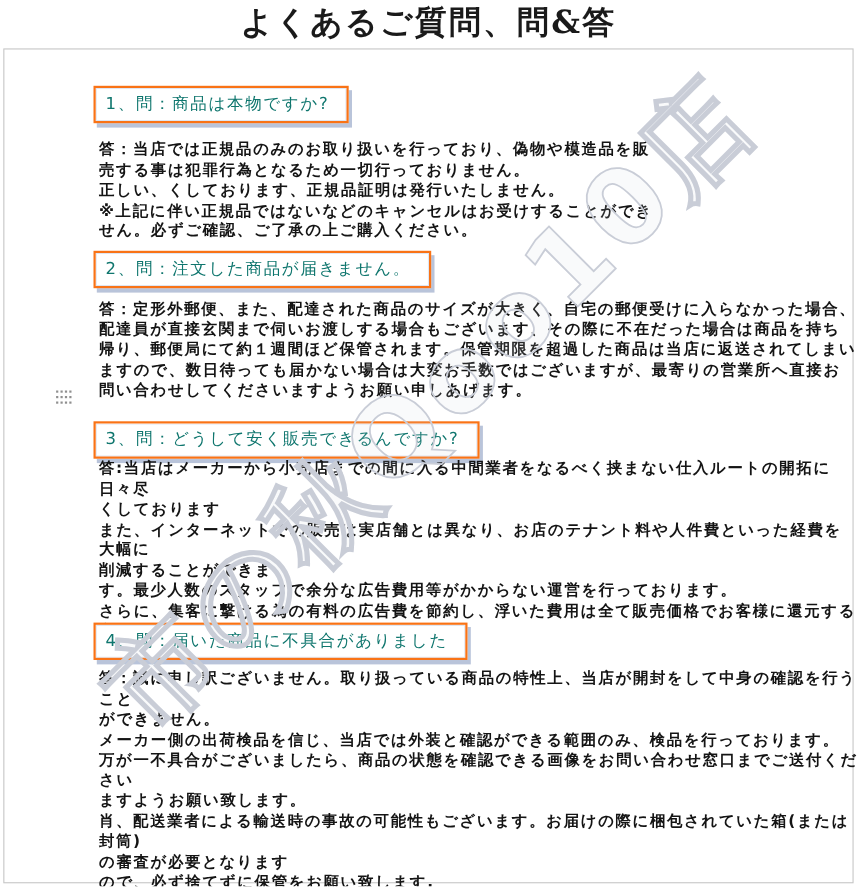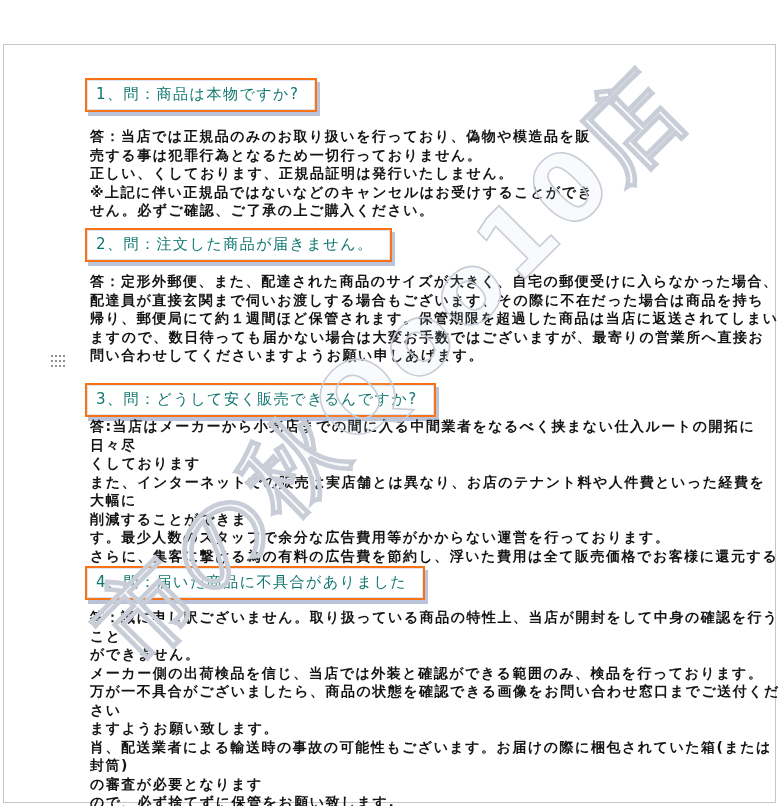--- a/index.html
+++ b/index.html
@@ -73,20 +73,21 @@
   }
   .drag-handle i{background:#8f8f8f;width:2px;height:2px;display:block;}
 </style>
 </head>
 <body>
 
 <div id="page">
 
   <div class="page-frame"></div>
 
+  <div class="doc-title">よくあるご質問、問&amp;答</div>
 
   <div class="watermark">市の秋Qoo10店</div>
 
   <div class="drag-handle">
     <i></i>
       <i></i>
       <i></i>
       <i></i>
       <i></i>
       <i></i>

